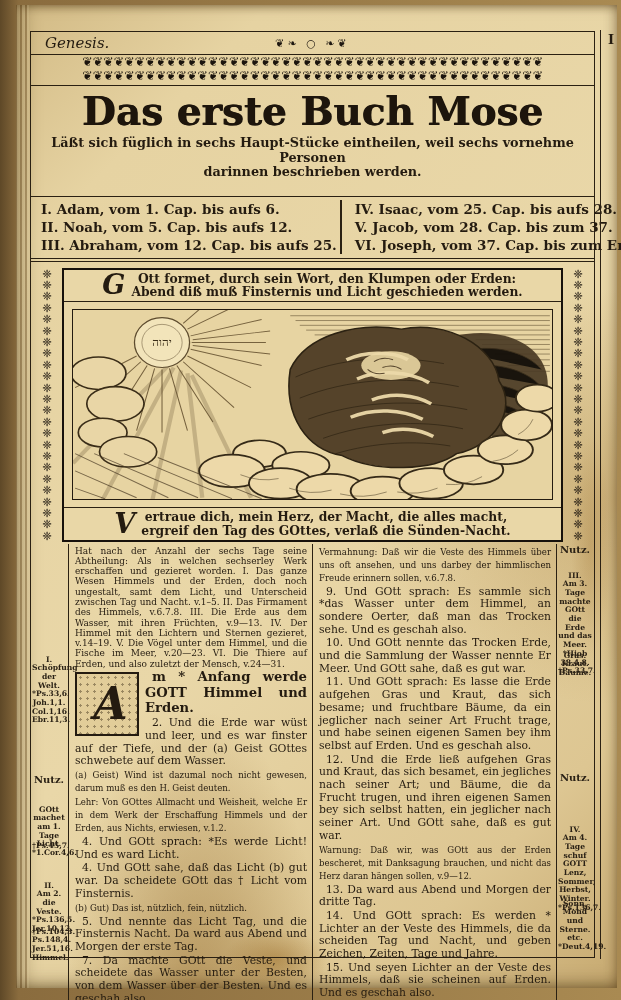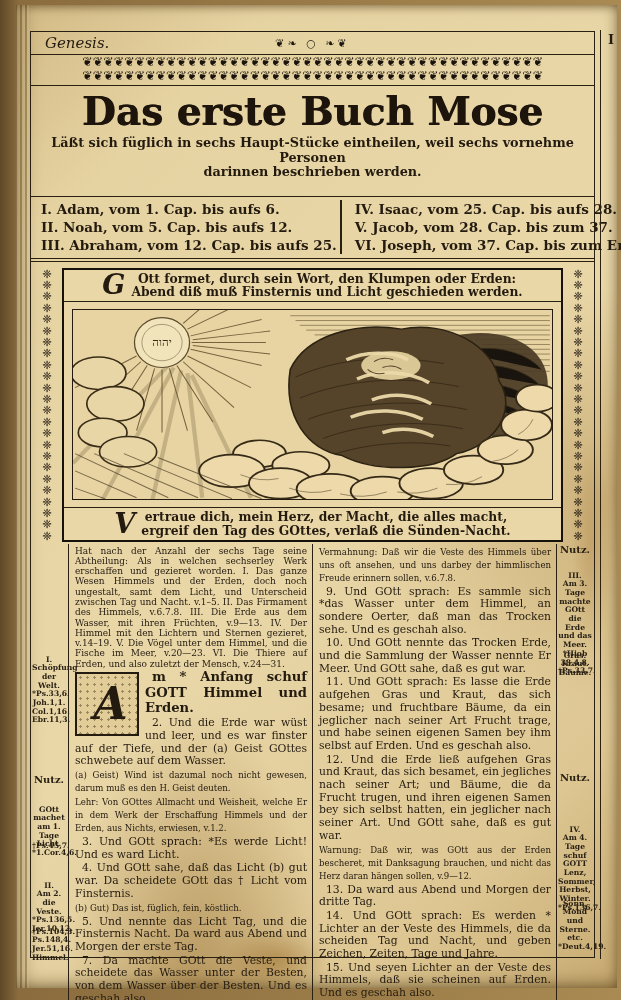--- a/index.html
+++ b/index.html
@@ -279,28 +279,28 @@
           <span class="mnum">II.</span>
           <span>Am 2. die Veste. *Ps.136,5. Jer.10,12.</span>
         </div>
         <div class="mnote" style="top:384px">†Ps.104,3. Ps.148,4. Jer.51,16. Himmel.</div>
       </div>
 
       <div class="col">
         <p class="argument">Hat nach der Anzahl der sechs Tage seine Abtheilung: Als in welchen sechserley Werk erschaffen und gezieret worden. I. Das ganze Wesen Himmels und der Erden, doch noch ungestalt, samt dem Licht, und Unterscheid zwischen Tag und Nacht. v.1–5. II. Das Firmament des Himmels, v.6.7.8. III. Die Erde aus dem Wasser, mit ihren Früchten, v.9—13. IV. Der Himmel mit den Lichtern und Sternen gezieret, v.14–19. V. Die Vögel unter dem Himmel, und die Fische im Meer, v.20—23. VI. Die Thiere auf Erden, und also zuletzt der Mensch, v.24—31.</p>
         <p class="verse v1wrap">
           <span class="dropcap">A</span>
-          <span class="v1">m * Anfang schuf GOTT Himmel und Erden.</span>
+          <span class="v1">m * Anfang werde GOTT Himmel und Erden.</span>
         </p>
         <p class="verse">2. Und die Erde war wüst und leer, und es war finster auf der Tiefe, und der (a) Geist GOttes schwebete auf dem Wasser.</p>
         <p class="note">(a) Geist) Wind ist dazumal noch nicht gewesen, darum muß es den H. Geist deuten.</p>
         <p class="note">Lehr: Von GOttes Allmacht und Weisheit, welche Er in dem Werk der Erschaffung Himmels und der Erden, aus Nichts, erwiesen, v.1.2.</p>
-        <p class="verse">3. Und GOtt sprach: *Es werde Licht! Und es ward Licht.</p>
+        <p class="verse">4. Und GOtt sprach: *Es werde Licht! Und es ward Licht.</p>
         <p class="verse">4. Und GOtt sahe, daß das Licht (b) gut war. Da scheidete GOtt das † Licht vom Finsternis.</p>
-        <p class="note">(b) Gut) Das ist, füglich, fein, köstlich.</p>
+        <p class="note">(b) Gut) Das ist, nützlich, fein, nützlich.</p>
         <p class="verse">5. Und nennte das Licht Tag, und die Finsternis Nacht. Da ward aus Abend und Morgen der erste Tag.</p>
         <p class="verse">7. Da machte GOtt die Veste, und scheidete das Wasser unter der Besten, von dem Wasser über der Besten. Und es geschah also.</p>
 
       </div>
 
       <div class="col rightcol">
         <p class="note">Vermahnung: Daß wir die Veste des Himmels über uns oft ansehen, und uns darbey der himmlischen Freude erinnern sollen, v.6.7.8.</p>
         <p class="verse">9. Und GOtt sprach: Es sammle sich *das Wasser unter dem Himmel, an sondere Oerter, daß man das Trocken sehe. Und es geschah also.</p>
         <p class="verse">10. Und GOtt nennte das Trocken Erde, und die Sammlung der Wasser nennte Er Meer. Und GOtt sahe, daß es gut war.</p>
         <p class="verse">11. Und GOtt sprach: Es lasse die Erde aufgehen Gras und Kraut, das sich besame; und fruchtbare Bäume, da ein jeglicher nach seiner Art Frucht trage, und habe seinen eigenen Samen bey ihm selbst auf Erden. Und es geschah also.</p>

